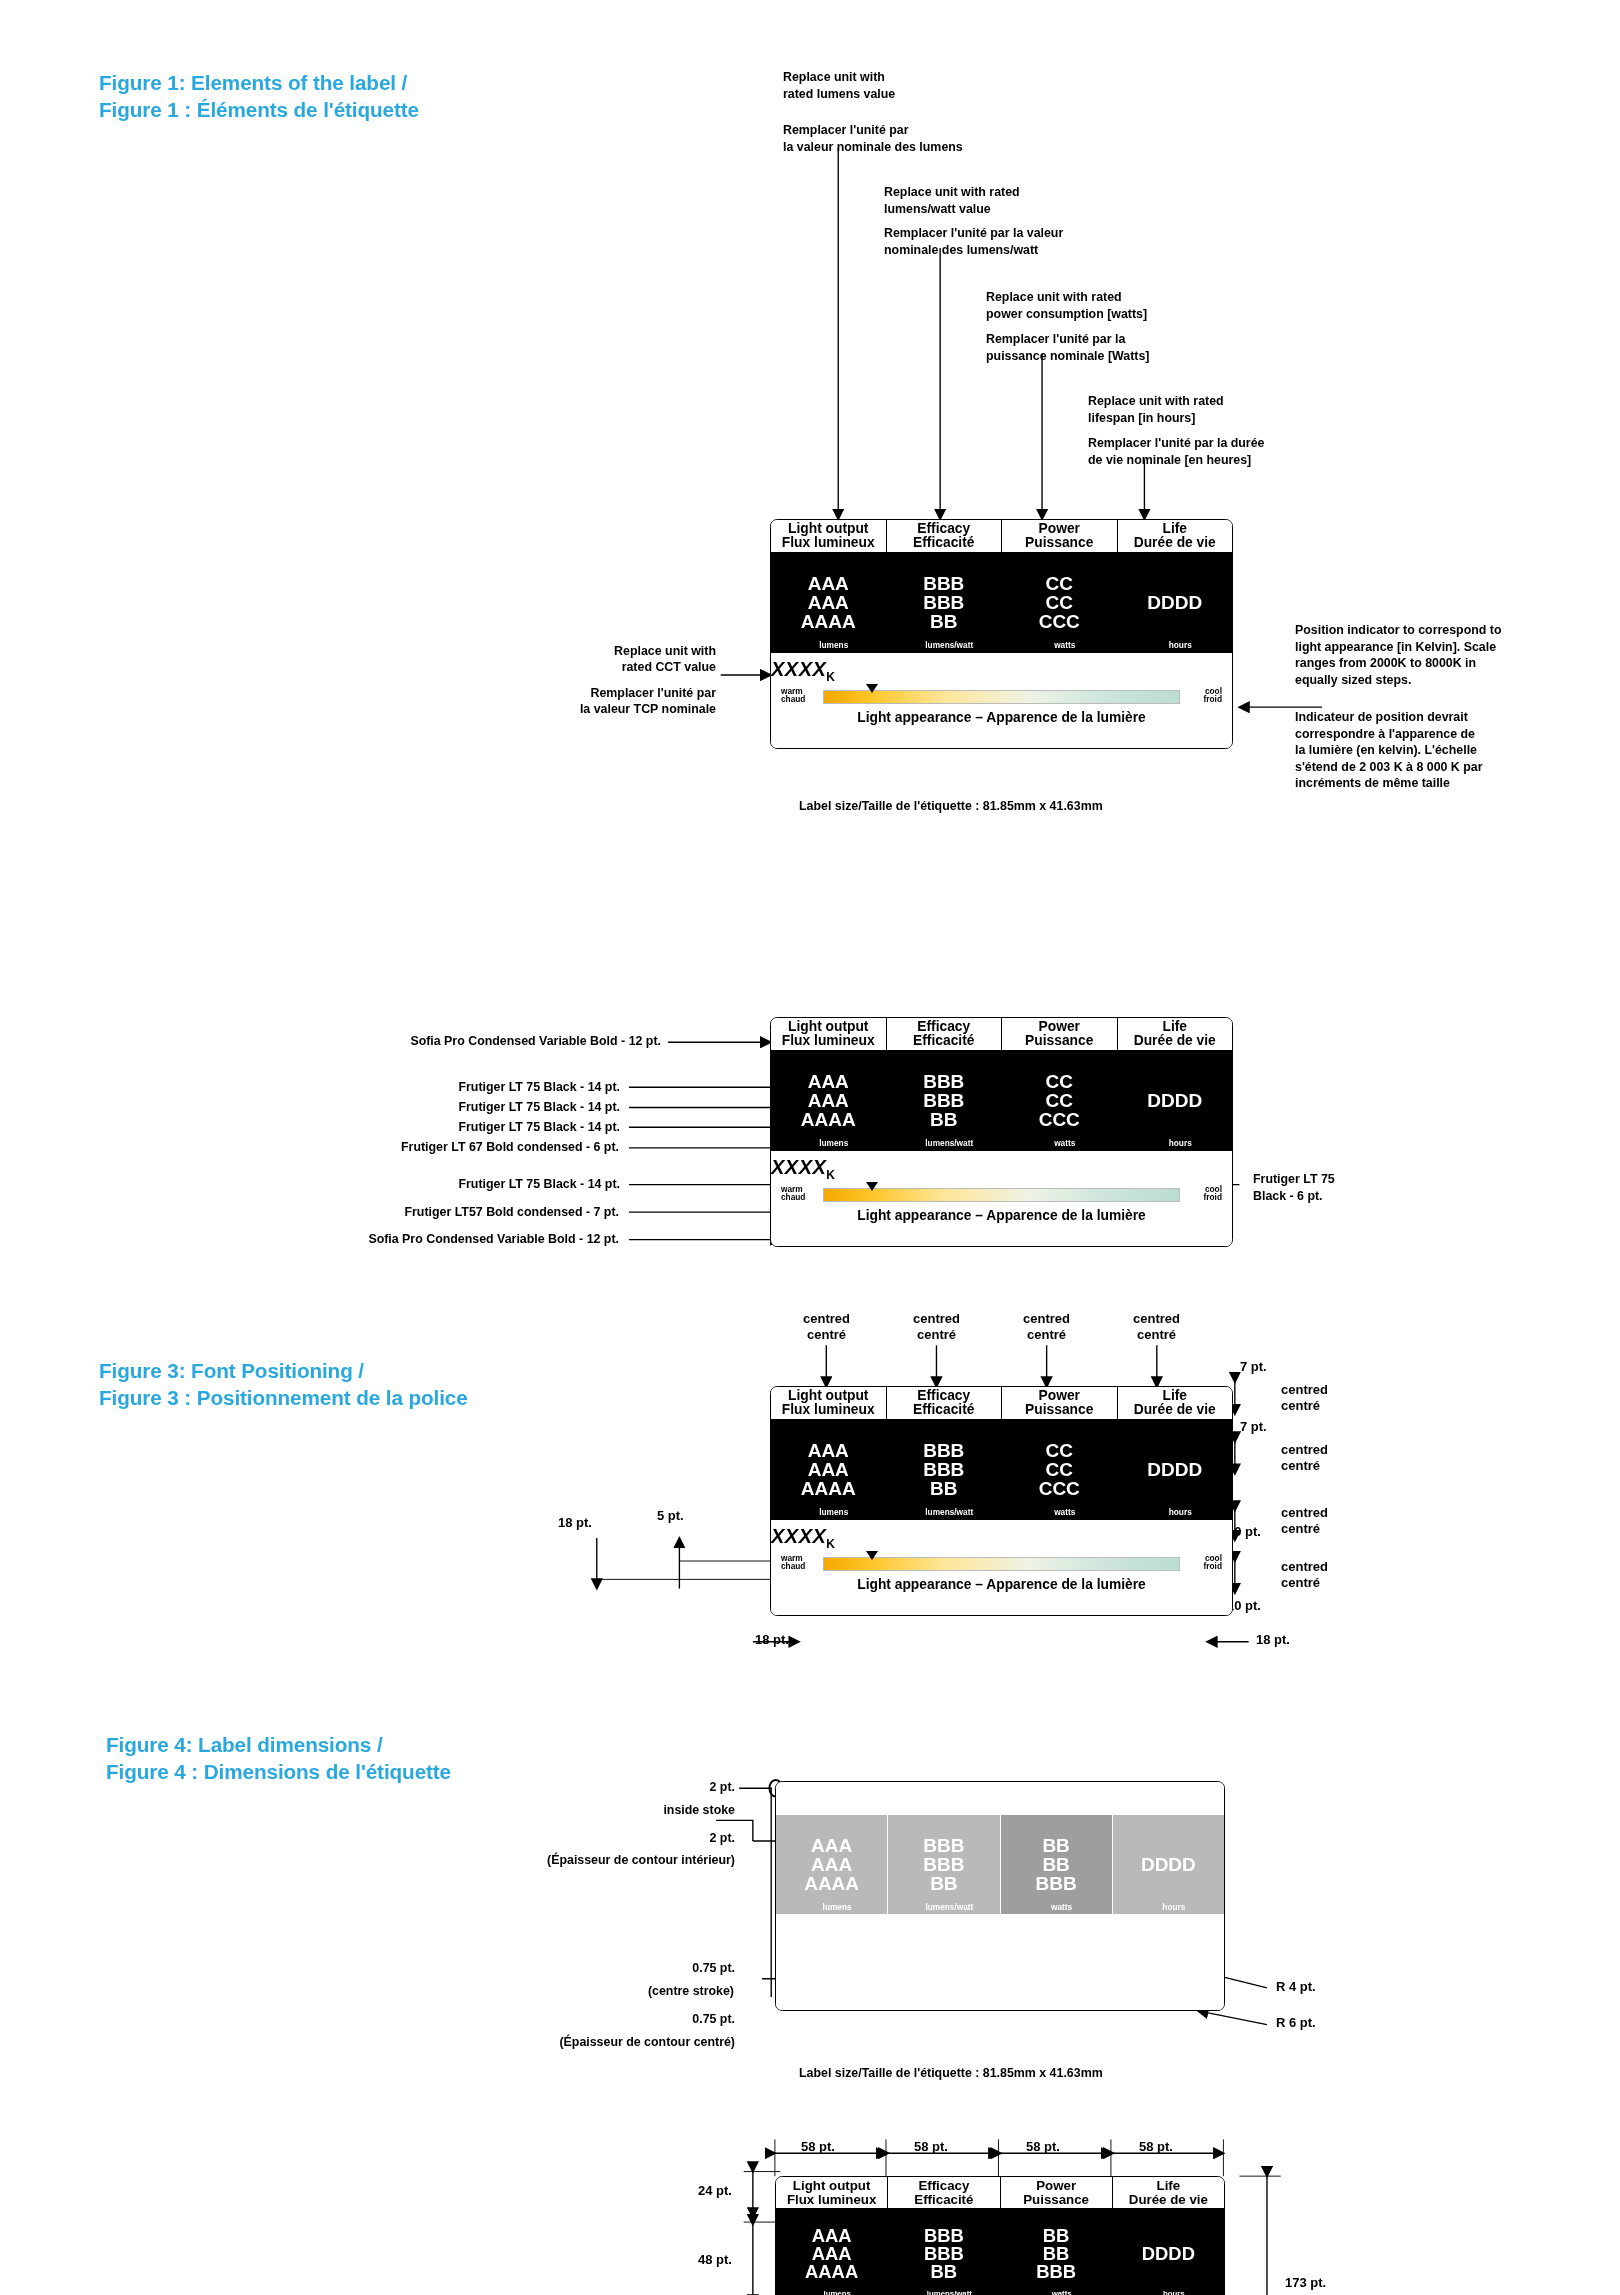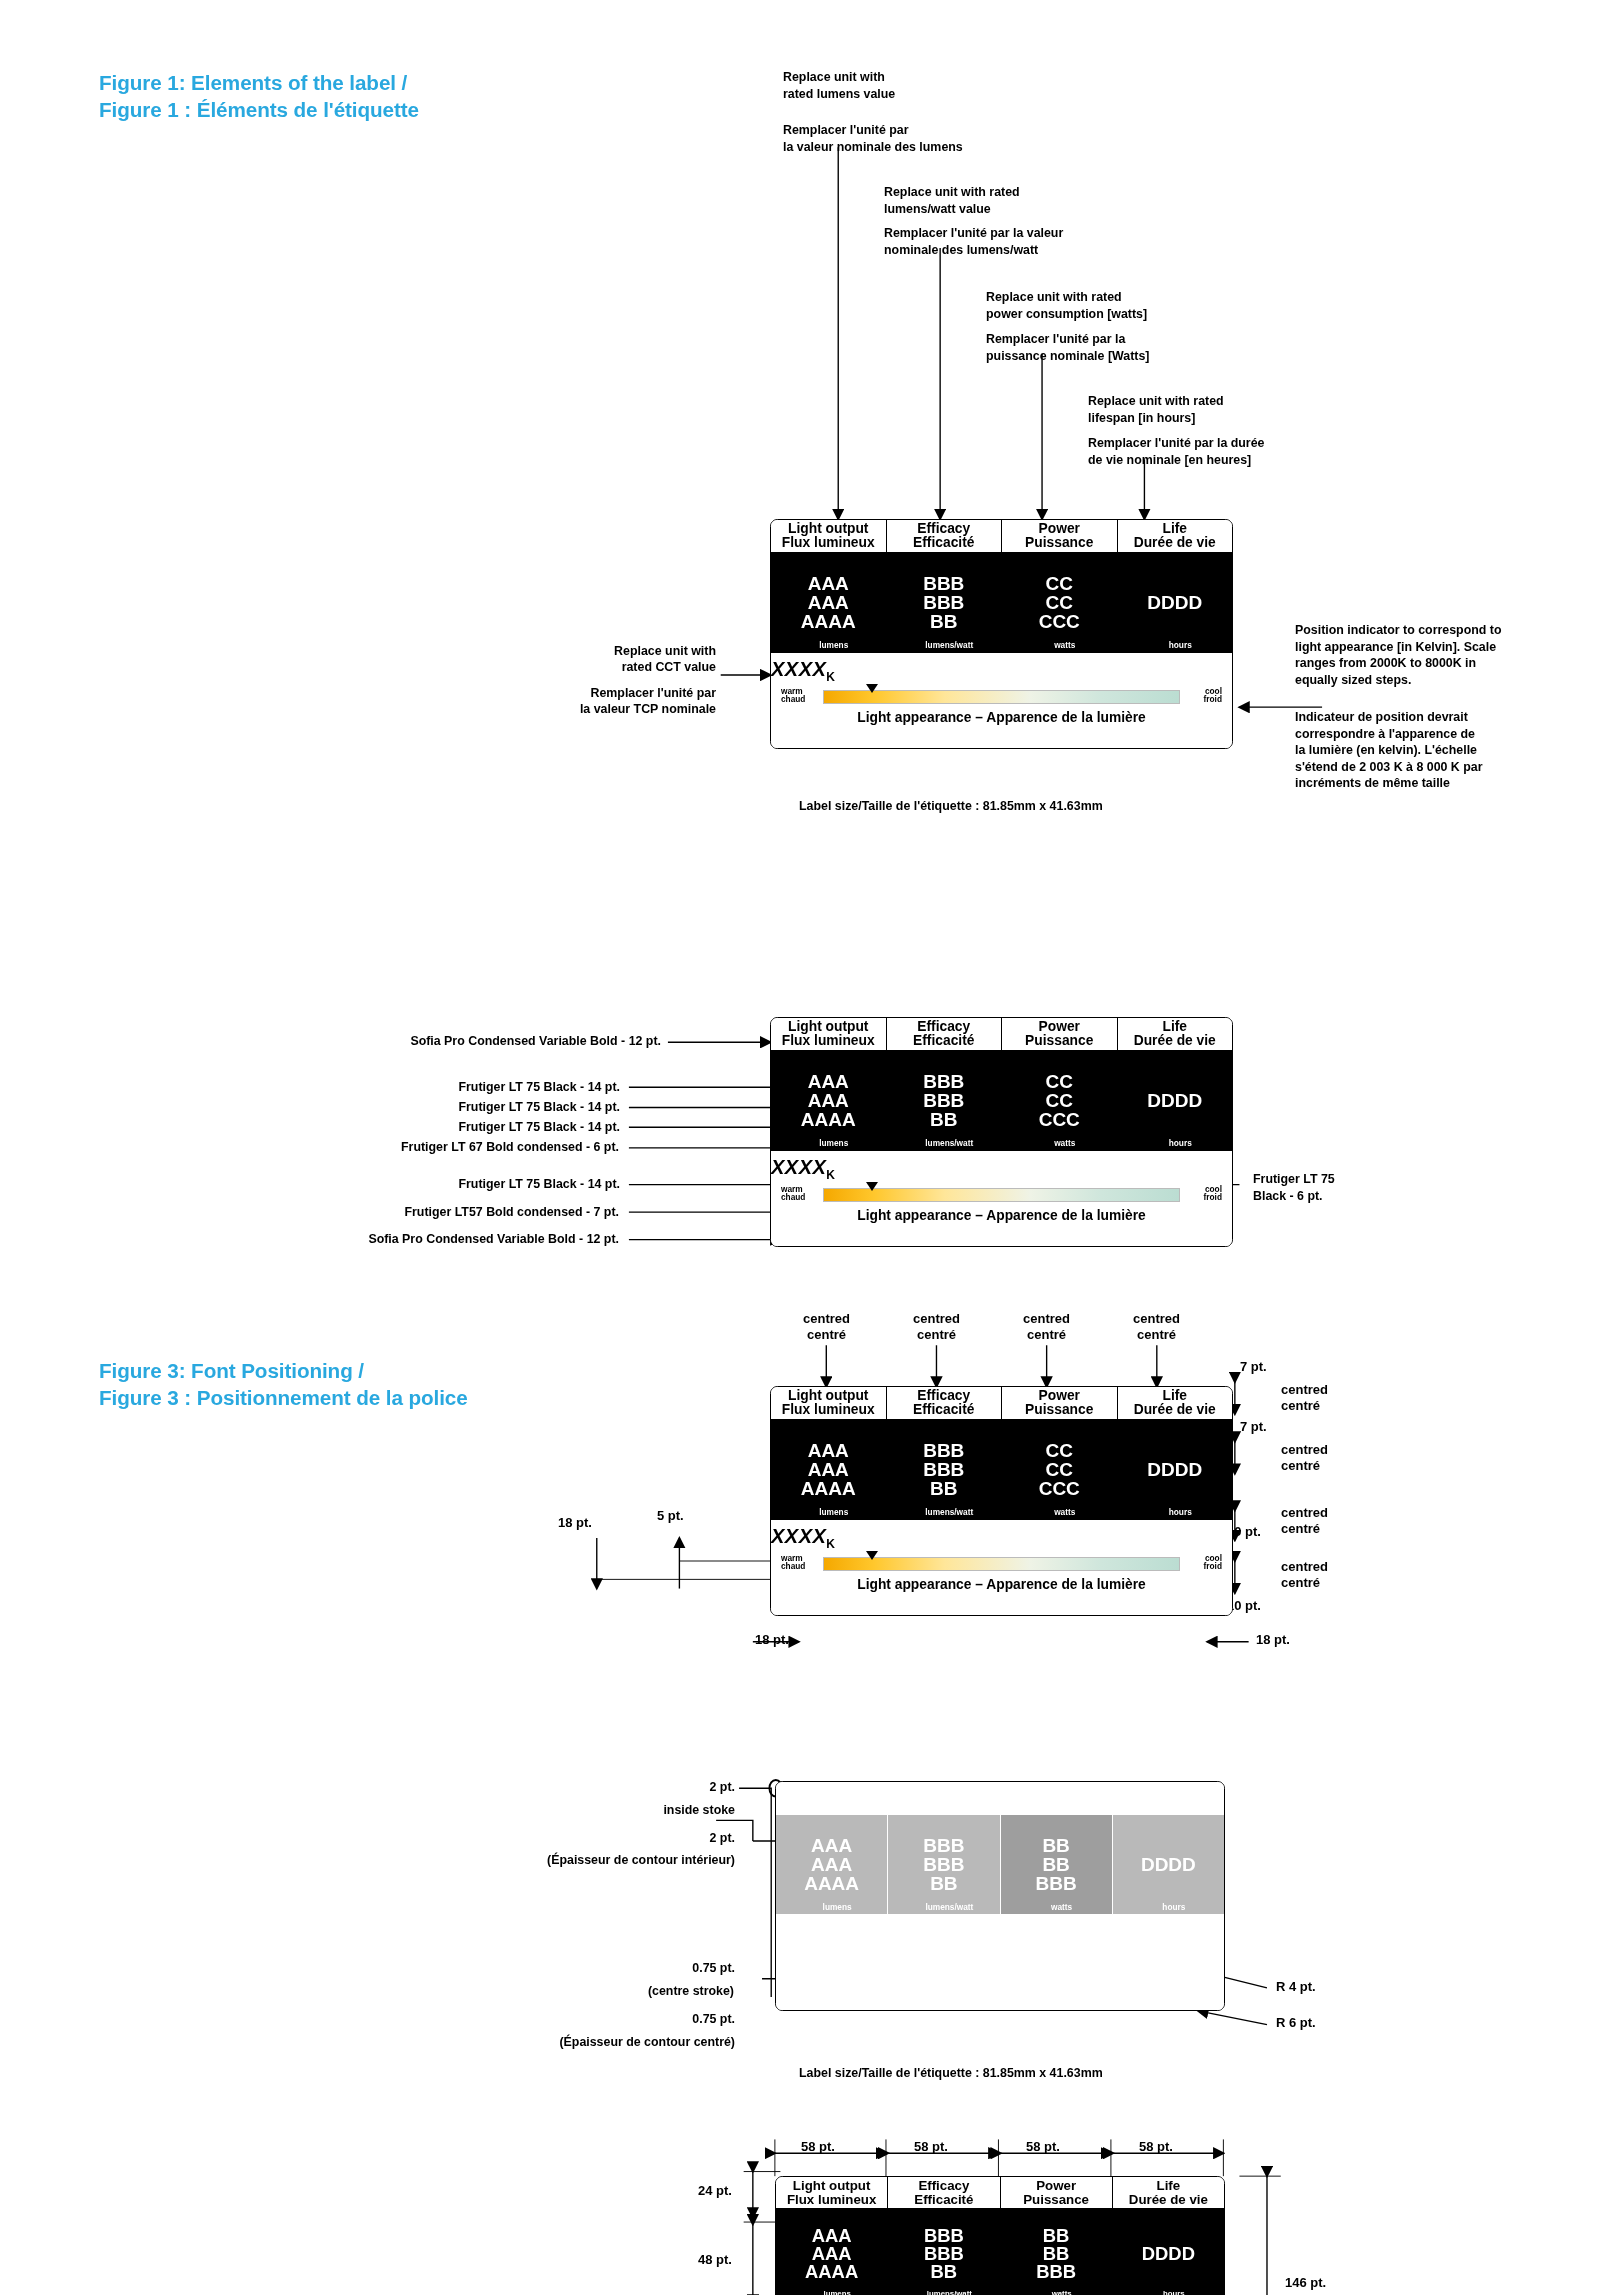--- a/index.html
+++ b/index.html
@@ -529,20 +529,22 @@
       <div class="scalewrap" style="margin:2.8px 10px 0 10px;">
         <div class="wl" style="font-size:8.3px; width:42px;"><span>warm</span><br><span>chaud</span></div>
         <div class="scale" style="height:13.8px;"></div>
         <div class="wr" style="font-size:8.3px; width:42px;"><span>cool</span><br><span>froid</span></div>
         <div class="pointer" style="left:85px; top:-2.8px;"></div>
       </div>
       <div class="appearance" style="font-size:13.8px; margin-top:5.5px;">Light appearance – Apparence de la lumière</div>
     </div>
   </div>
 
+  <div class="fig-title" style="left:106px; top:1731px; width:551px;">Figure 4: Label dimensions /
+Figure 4 : Dimensions de l'étiquette</div>
 
   <div class="lbl-right" style="left:542px; top:1779px; width:193px;">2 pt.</div>
   <div class="lbl-right" style="left:542px; top:1802px; width:193px;">inside stoke</div>
   <div class="lbl-right" style="left:542px; top:1830px; width:193px;">2 pt.</div>
   <div class="lbl-right" style="left:404px; top:1852px; width:331px;">(Épaisseur de contour intérieur)</div>
   <div class="lbl-right" style="left:542px; top:1960px; width:193px;">0.75 pt.</div>
   <div class="lbl-right" style="left:523px; top:1983px; width:211px;">(centre stroke)</div>
   <div class="lbl-right" style="left:542px; top:2011px; width:193px;">0.75 pt.</div>
   <div class="lbl-right" style="left:404px; top:2034px; width:331px;">(Épaisseur de contour centré)</div>
 
@@ -596,21 +598,21 @@
   <div class="capt" style="left:799px; top:2066px;">Label size/Taille de l'étiquette : 81.85mm x 41.63mm</div>
 
   <div class="dim-label" style="left:801px; top:2139px;">58 pt.</div>
   <div class="dim-label" style="left:914px; top:2139px;">58 pt.</div>
   <div class="dim-label" style="left:1026px; top:2139px;">58 pt.</div>
   <div class="dim-label" style="left:1139px; top:2139px;">58 pt.</div>
 
   <div class="dim-label" style="left:698px; top:2183px;">24 pt.</div>
   <div class="dim-label" style="left:698px; top:2252px;">48 pt.</div>
 
-  <div class="dim-label" style="left:1285px; top:2275px;">146 pt.</div>
+  <div class="dim-label" style="left:1285px; top:2275px;">173 pt.</div>
 
   <div class="label" style="left:775px; top:2176px; width:450px; height:213px;">
     <div class="top">
       <div class="cell">
         <div class="chead" style="font-size:13.3px;">Light output
 Flux lumineux</div>
         <div class="cbody">
           <div class="cval" style="font-size:18.4px;">AAA
 AAA
 AAAA</div>

